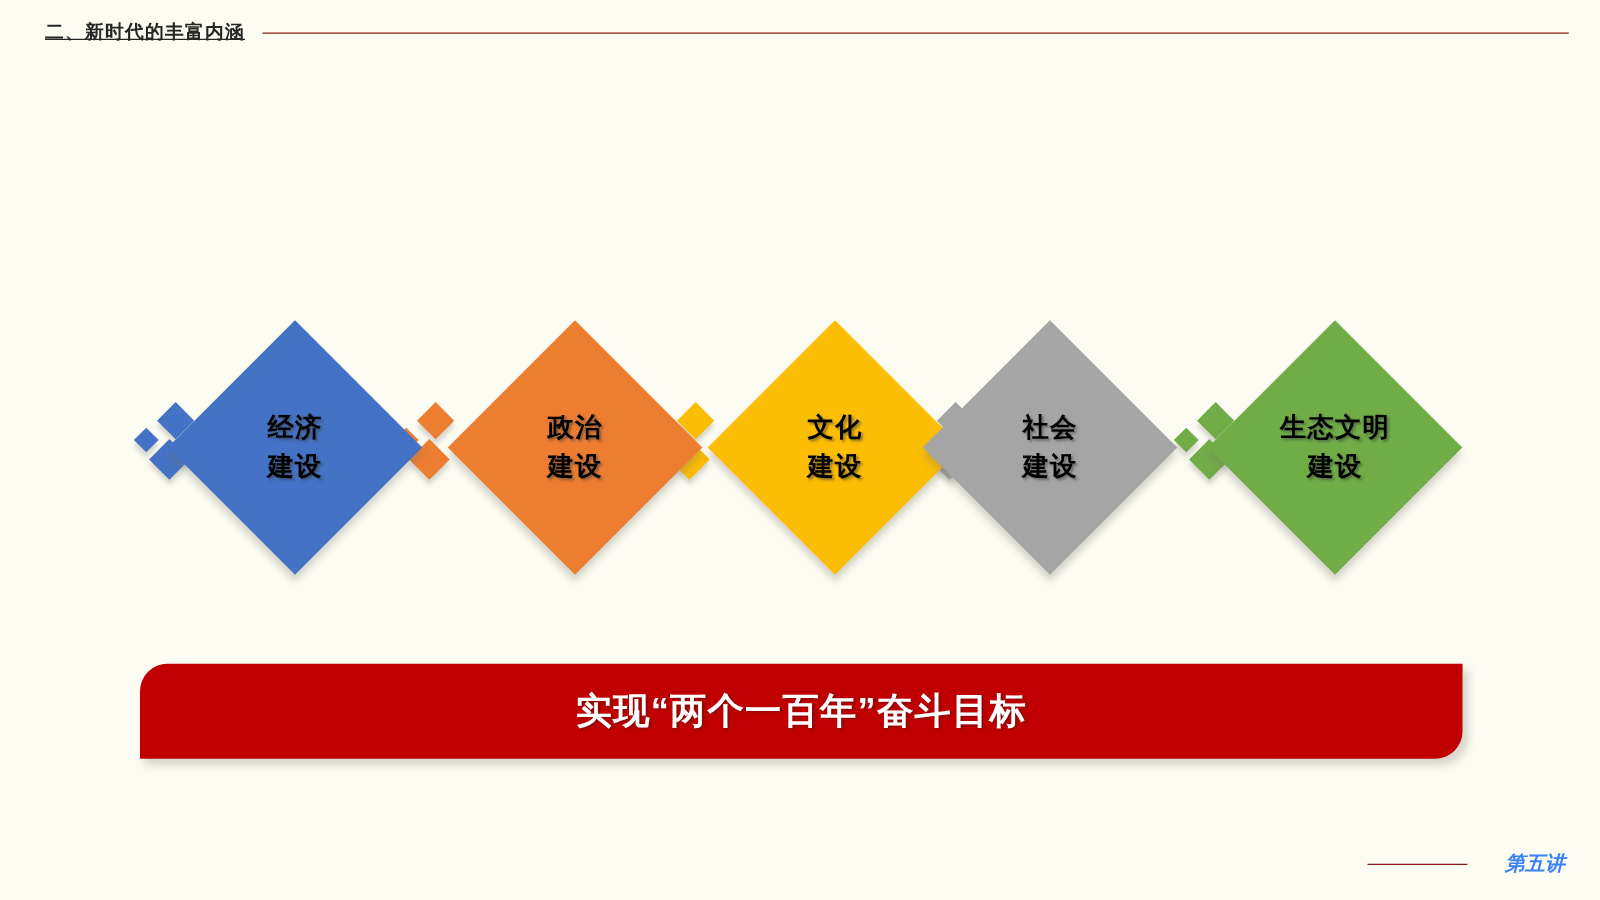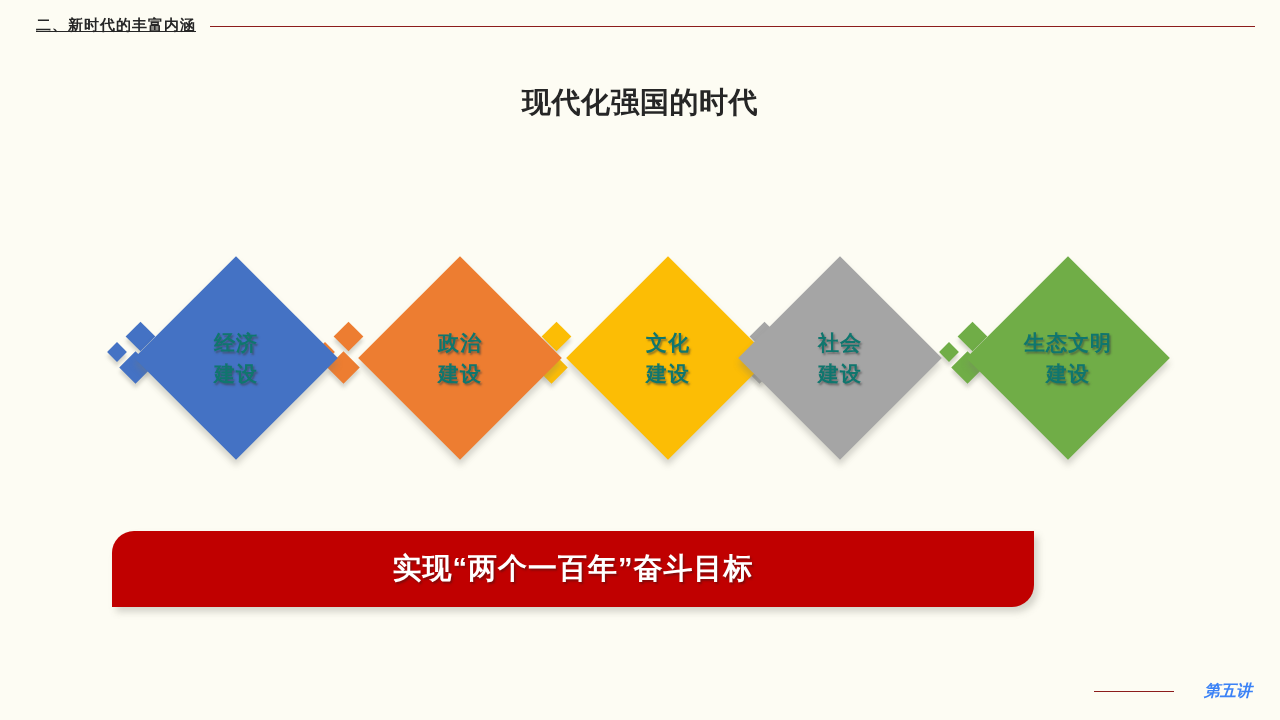--- a/index.html
+++ b/index.html
@@ -85,21 +85,21 @@
   .node-label {
     position: absolute;
     left: 0;
     top: 0;
     width: 192px;
     height: 192px;
     display: flex;
     flex-direction: column;
     align-items: center;
     justify-content: center;
-    color: #0f766e;
+    color: #000000;
     font-size: 21px;
     font-weight: bold;
     line-height: 31px;
     letter-spacing: 1px;
     text-shadow: 1.5px 1.5px 2px rgba(60,60,60,0.55);
     pointer-events: none;
     white-space: pre;
     text-align: center;
   }
   .node-label span { display: block; }
@@ -134,21 +134,21 @@
     top: 32px;
     width: 23px;
     height: 23px;
   }
 
   
   .banner {
     position: absolute;
     left: 112px;
     top: 531px;
-    width: 922px;
+    width: 1058px;
     height: 76px;
     border-radius: 22px 0 22px 0;
     display: flex;
     align-items: center;
     justify-content: center;
     box-shadow: 4px 5px 7px rgba(120,120,110,0.30);
   }
   .banner-text {
     color: #ffffff;
     font-size: 29px;
@@ -198,21 +198,20 @@
 </style>
 </head>
 <body style="background: rgb(253, 252, 243);">
 
 <div class="header">
   <div class="header-label">二、新时代的丰富内涵</div>
   <div class="header-rule" style="border-top-color: rgb(140, 28, 28);"></div>
 </div>
 
 <div class="title-block">
-  <div class="title-line" style="color: rgb(38, 38, 38);">现代化强国的时代</div>
 </div>
 
 <div class="chain">
 
   <div class="connector" style="left: 104px;">
     <i class="cd-a" style="background: rgb(68, 114, 196);"></i>
     <i class="cd-b" style="background: rgb(68, 114, 196);"></i>
     <i class="cd-c" style="background: rgb(68, 114, 196);"></i>
   </div>
   <div class="connector" style="left: 312px;">

